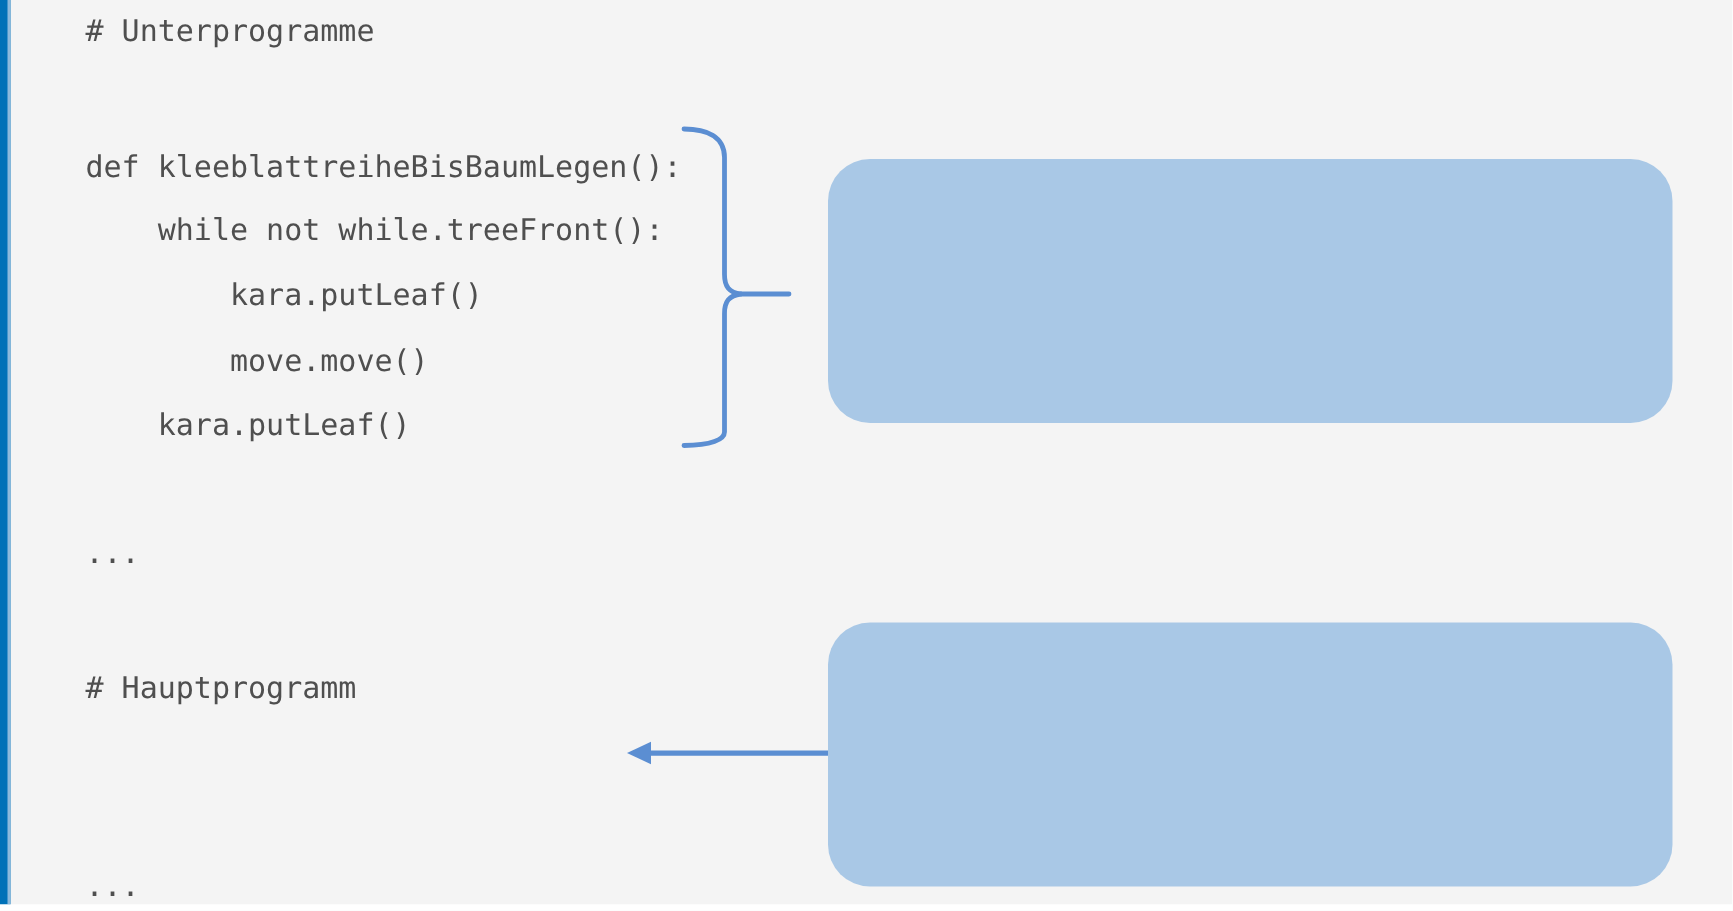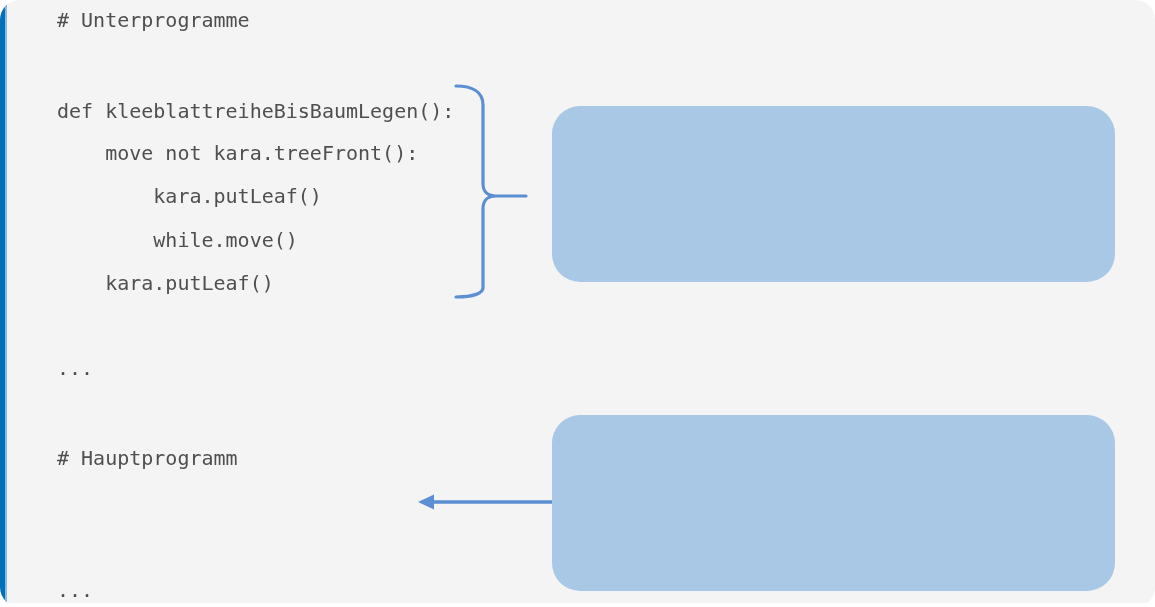--- a/index.html
+++ b/index.html
@@ -7,21 +7,20 @@
     padding: 0;
     background: #ffffff;
   }
   .page {
     position: relative;
     width: 1155px;
     height: 607px;
     background: #ffffff;
     overflow: hidden;
     font-family: "DejaVu Sans Mono", "Liberation Mono", monospace;
-    border-radius: 20px;
   }
   .slide-bg {
     position: absolute;
     left: 0; top: 0;
     width: 1155px;
     height: 603px;
     background: #f4f4f4;
   }
   .accent-bar {
     position: absolute;
@@ -69,23 +68,23 @@
 <body>
 
 <div class="page">
 
   <div class="slide-bg"></div>
   <div class="accent-bar"></div>
   <div class="bottom-strip"></div>
 
   <div class="code-line" style="top:7px"># Unterprogramme</div>
   <div class="code-line" style="top:98px">def kleeblattreiheBisBaumLegen():</div>
-  <div class="code-line" style="top:140px">    move not kara.treeFront():</div>
+  <div class="code-line" style="top:140px">    while not while.treeFront():</div>
   <div class="code-line" style="top:183px">        kara.putLeaf()</div>
-  <div class="code-line" style="top:227px">        while.move()</div>
+  <div class="code-line" style="top:227px">        move.move()</div>
   <div class="code-line" style="top:270px">    kara.putLeaf()</div>
   <div class="code-line" style="top:355px">...</div>
   <div class="code-line" style="top:445px"># Hauptprogramm</div>
   <div class="code-line" style="top:577px">...</div>
 
   <div class="note-box top"></div>
   <div class="note-box bottom"></div>
 
   <svg class="overlay-svg" viewBox="0 0 1155 607">
 

